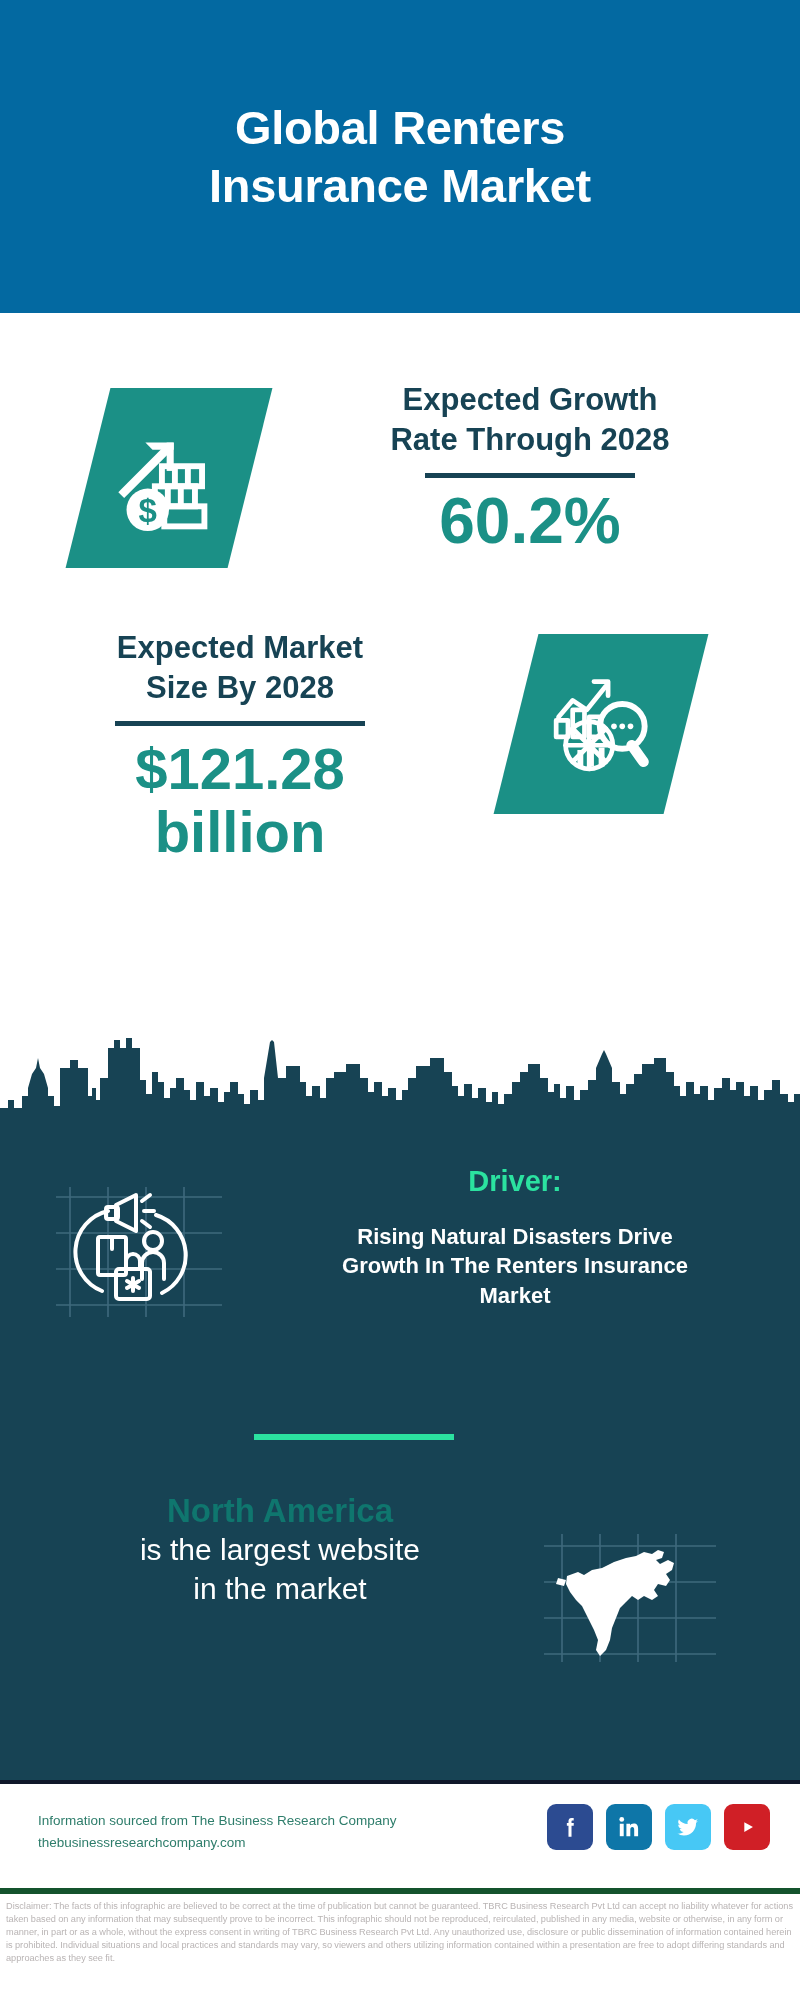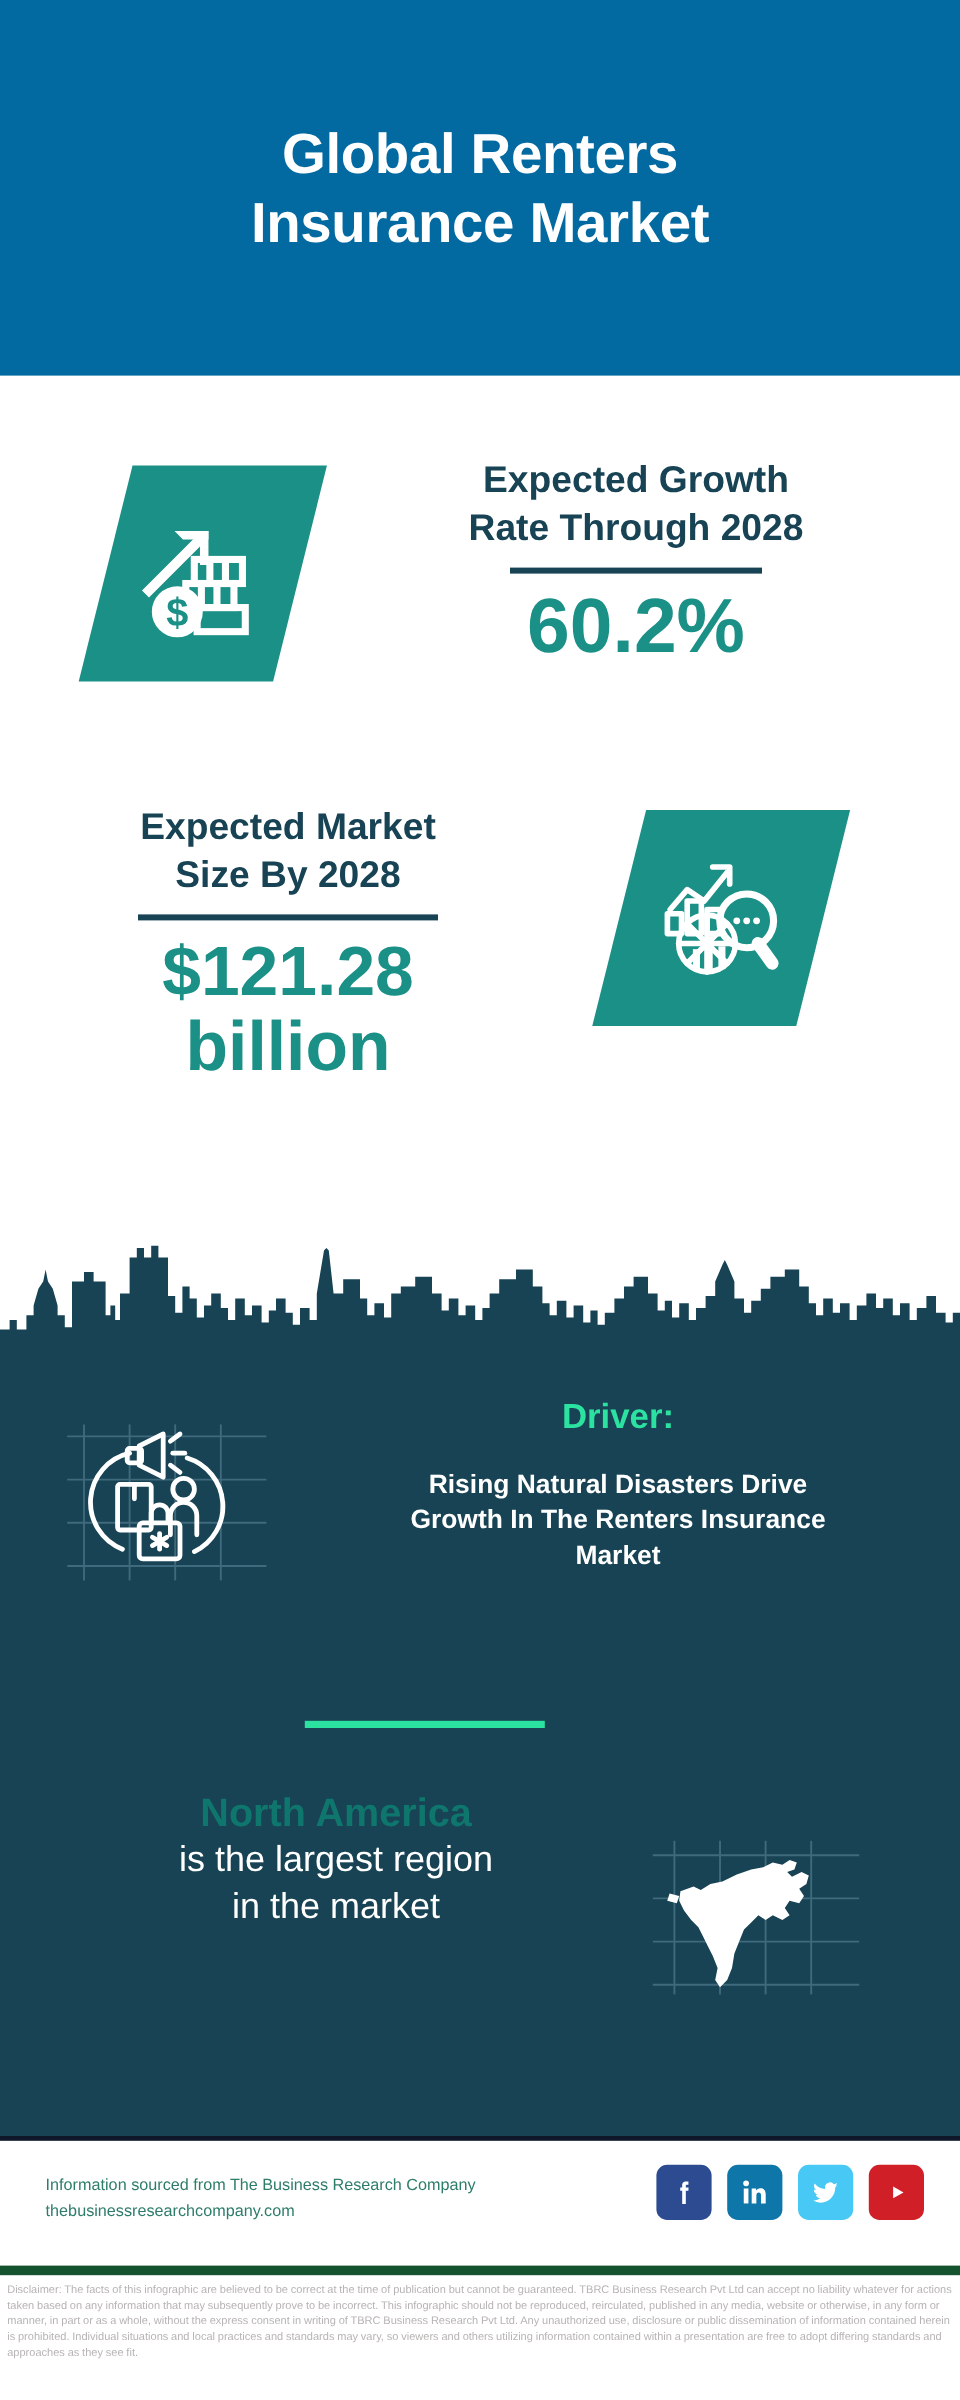--- a/index.html
+++ b/index.html
@@ -38,21 +38,21 @@
   .growth-tile { left:88px; top:58px; width:162px; height:180px; }
 
   .growth-text { position:absolute; left:300px; top:50px; width:460px; text-align:center; }
   .label-dark {
     color:#174354; font-size:31px; font-weight:bold; line-height:1.28;
   }
   .rule-dark { width:210px; height:5px; background:#174354; margin:14px auto 10px; }
   .value-teal { color:#1B9086; font-size:64px; font-weight:bold; line-height:1.05; }
 
   
-  .size-section { position:absolute; top:645px; left:0; width:800px; height:260px; }
+  .size-section { position:absolute; top:604px; left:0; width:800px; height:260px; }
   .size-text { position:absolute; left:40px; top:24px; width:400px; text-align:center; }
   .rule-dark2 { width:250px; height:5px; background:#174354; margin:14px auto 12px; }
   .value-teal-lg { color:#1B9086; font-size:58px; font-weight:bold; line-height:1.08; }
   .size-tile { left:516px; top:30px; width:170px; height:180px; }
 
   
   .dark-body {
     position:absolute; top:1120px; left:0; width:800px; height:660px;
     background:#174354;
   }
@@ -99,21 +99,21 @@
     color:#fff; font-weight:bold;
   }
   .s-fb { background:#2C4B91; }
   .s-li { background:#0E76A8; }
   .s-tw { background:#47C8F5; }
   .s-yt { background:#D01F26; }
 
   
   .disclaimer-bar {
     position:absolute; top:1888px; left:0; width:800px; height:112px;
-    background:#ffffff; border-top:8px solid #14532d;
+    background:#ffffff; border-top:6px solid #14532d;
   }
   .disclaimer {
     position:absolute; left:6px; top:6px; width:790px;
     color:#b9b4b4; font-size:9.2px; line-height:1.42; text-align:left;
     word-spacing:-0.2px;
   }
   svg { display:block; }
 </style>
 </head>
 <body>
@@ -253,21 +253,21 @@
       </div>
     </div>
   </div>
 
   <div class="green-rule"></div>
 
   <div class="region-block">
     <div class="region-text">
       <div class="region-head">North America</div>
       <div class="region-sub">
-        <span>is the largest region</span><br>
+        <span>is the largest website</span><br>
         <span>in the market</span>
       </div>
     </div>
 
     <div class="region-icon-box">
       <svg width="180" height="135" viewBox="0 0 180 135">
         <g stroke="#3f6a7d" stroke-width="1.6">
           <line x1="22" y1="4" x2="22" y2="132"></line>
           <line x1="60" y1="4" x2="60" y2="132"></line>
           <line x1="98" y1="4" x2="98" y2="132"></line>

